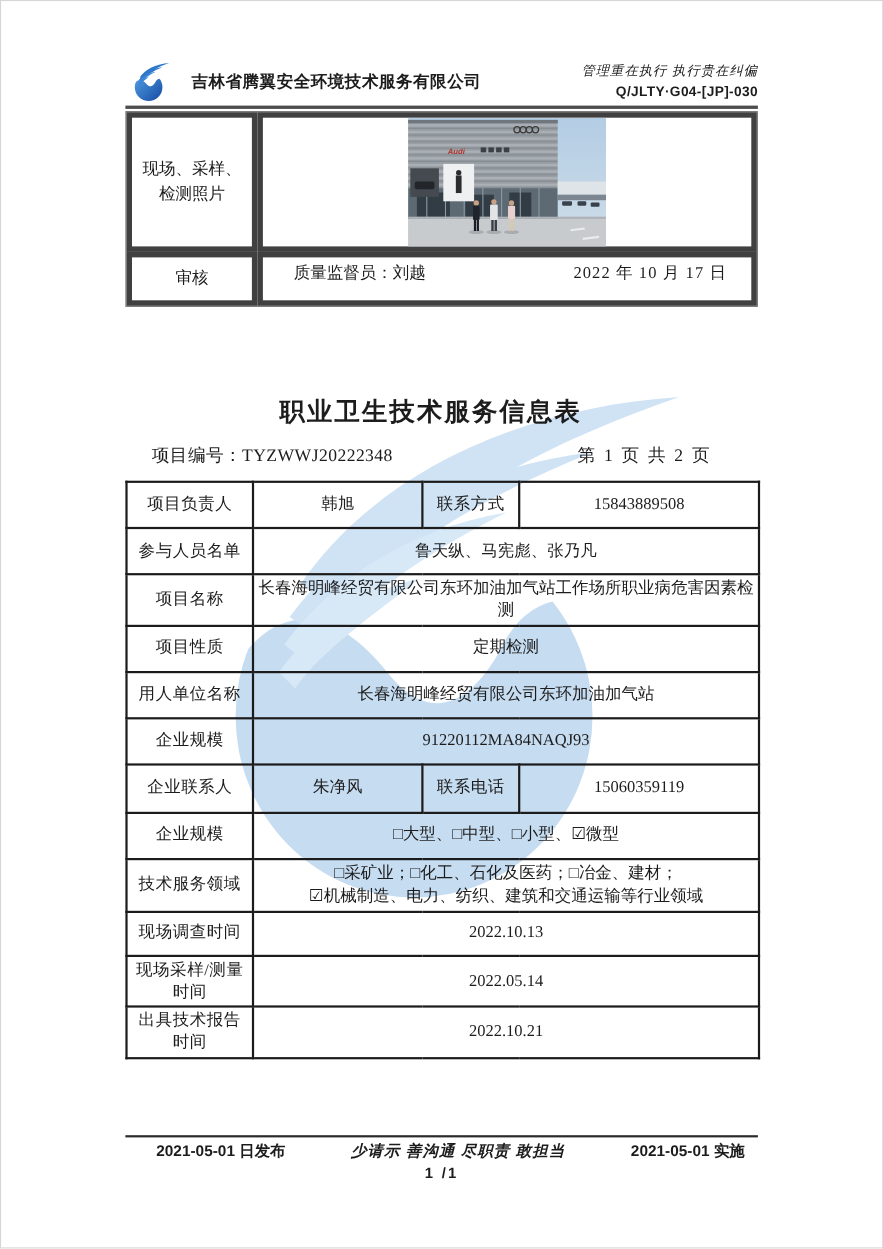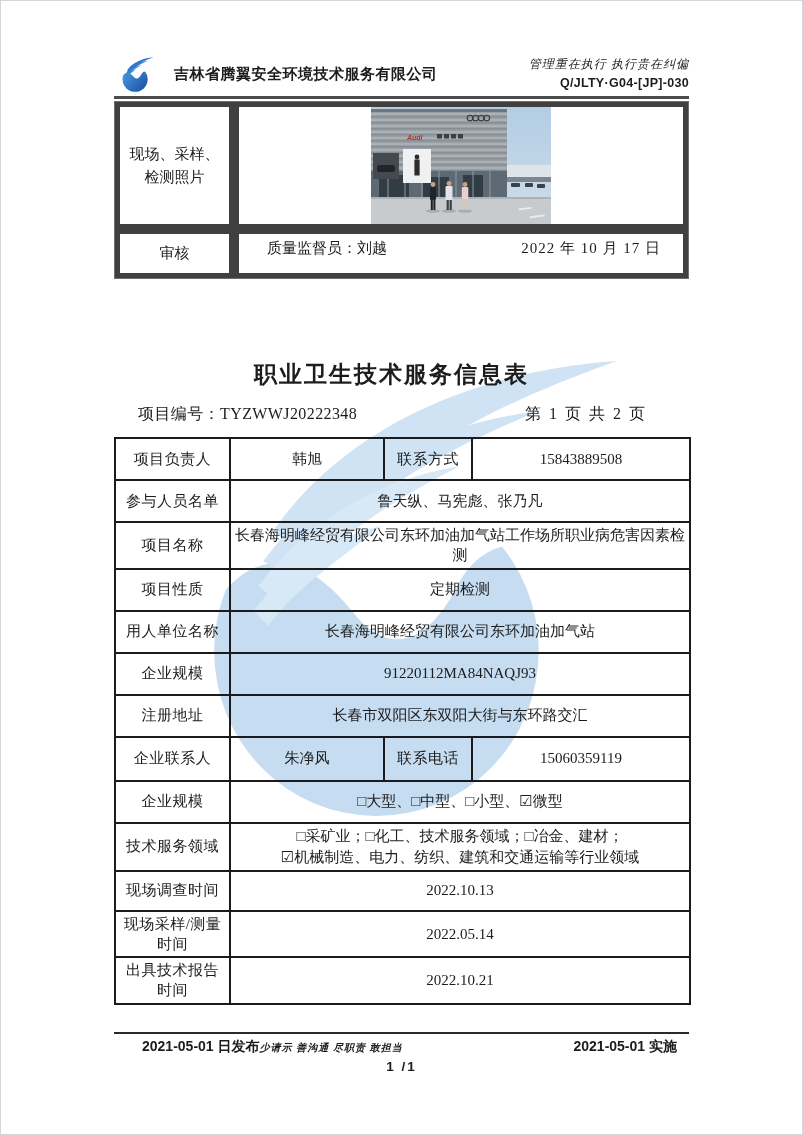--- a/index.html
+++ b/index.html
@@ -34,21 +34,21 @@
   
   .info-table{left:113px;top:436px;width:575px;border-collapse:collapse;table-layout:fixed;z-index:1;position:absolute;background:transparent;}
   .info-table td{border:2px solid #1b1b1b;font-size:15px;text-align:center;vertical-align:middle;padding:2px 4px;line-height:1.35;overflow:hidden;}
   .lbl{letter-spacing:.5px;}
   
   .watermark{left:105px;top:330px;width:590px;height:500px;z-index:0;pointer-events:none;}
   
   .footer-rule{left:113px;top:1031px;width:575px;height:2px;background:#2a2a2a;z-index:1;}
   .footer-line{left:113px;top:1037px;width:575px;display:flex;align-items:baseline;font-size:14px;font-weight:bold;z-index:1;}
   .foot-left{padding-left:28px;}
-  .foot-center{flex:1;font-style:italic;font-size:10px;letter-spacing:1px;}
+  .foot-center{flex:1;text-align:center;font-style:italic;font-size:14px;letter-spacing:1px;}
   .foot-right{padding-right:12px;}
   .page-num{left:113px;top:1058px;width:575px;text-align:center;font-size:13.5px;font-weight:bold;z-index:1;letter-spacing:2px;}
 </style>
 </head>
 <body>
 
 <svg class="abs watermark" viewBox="0 0 120 100" preserveAspectRatio="none">
   <circle cx="55" cy="64" r="33" fill="#c6dcf1"></circle>
   <path d="M20,58 C30,40 42,46 50,56 C58,66 66,62 72,50 C78,40 88,42 92,47 L92,14 L20,14 Z" fill="#ffffff"></path>
   <path d="M34,40 C48,20 74,8 104,6 C78,15 56,26 42,46 Z" fill="#cfe3f5"></path>
@@ -213,38 +213,34 @@
     <td colspan="3">定期检测</td>
   </tr>
   <tr style="height:42px">
     <td class="lbl">用人单位名称</td>
     <td colspan="3">长春海明峰经贸有限公司东环加油加气站</td>
   </tr>
   <tr style="height:42px">
     <td class="lbl">企业规模</td>
     <td colspan="3">91220112MA84NAQJ93</td>
   </tr>
-  <tr style="height:42px">
-    <td class="lbl">注册地址</td>
-    <td colspan="3">长春市双阳区东双阳大街与东环路交汇</td>
-  </tr>
   <tr style="height:44px">
     <td class="lbl">企业联系人</td>
     <td>朱净风</td>
     <td class="lbl">联系电话</td>
     <td>15060359119</td>
   </tr>
   <tr style="height:42px">
     <td class="lbl">企业规模</td>
     <td colspan="3">□大型、□中型、□小型、☑微型</td>
   </tr>
   <tr style="height:48px">
     <td class="lbl">技术服务领域</td>
     <td colspan="3">
-      <div>□采矿业；□化工、技术服务领域；□冶金、建材；</div>
+      <div>□采矿业；□化工、石化及医药；□冶金、建材；</div>
       <div>☑机械制造、电力、纺织、建筑和交通运输等行业领域</div>
     </td>
   </tr>
   <tr style="height:40px">
     <td class="lbl">现场调查时间</td>
     <td colspan="3">2022.10.13</td>
   </tr>
   <tr style="height:46px">
     <td class="lbl">现场采样/测量时间</td>
     <td colspan="3">2022.05.14</td>

